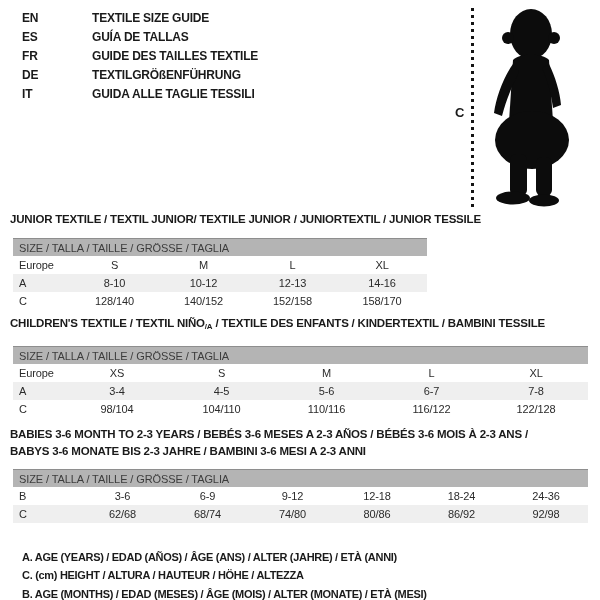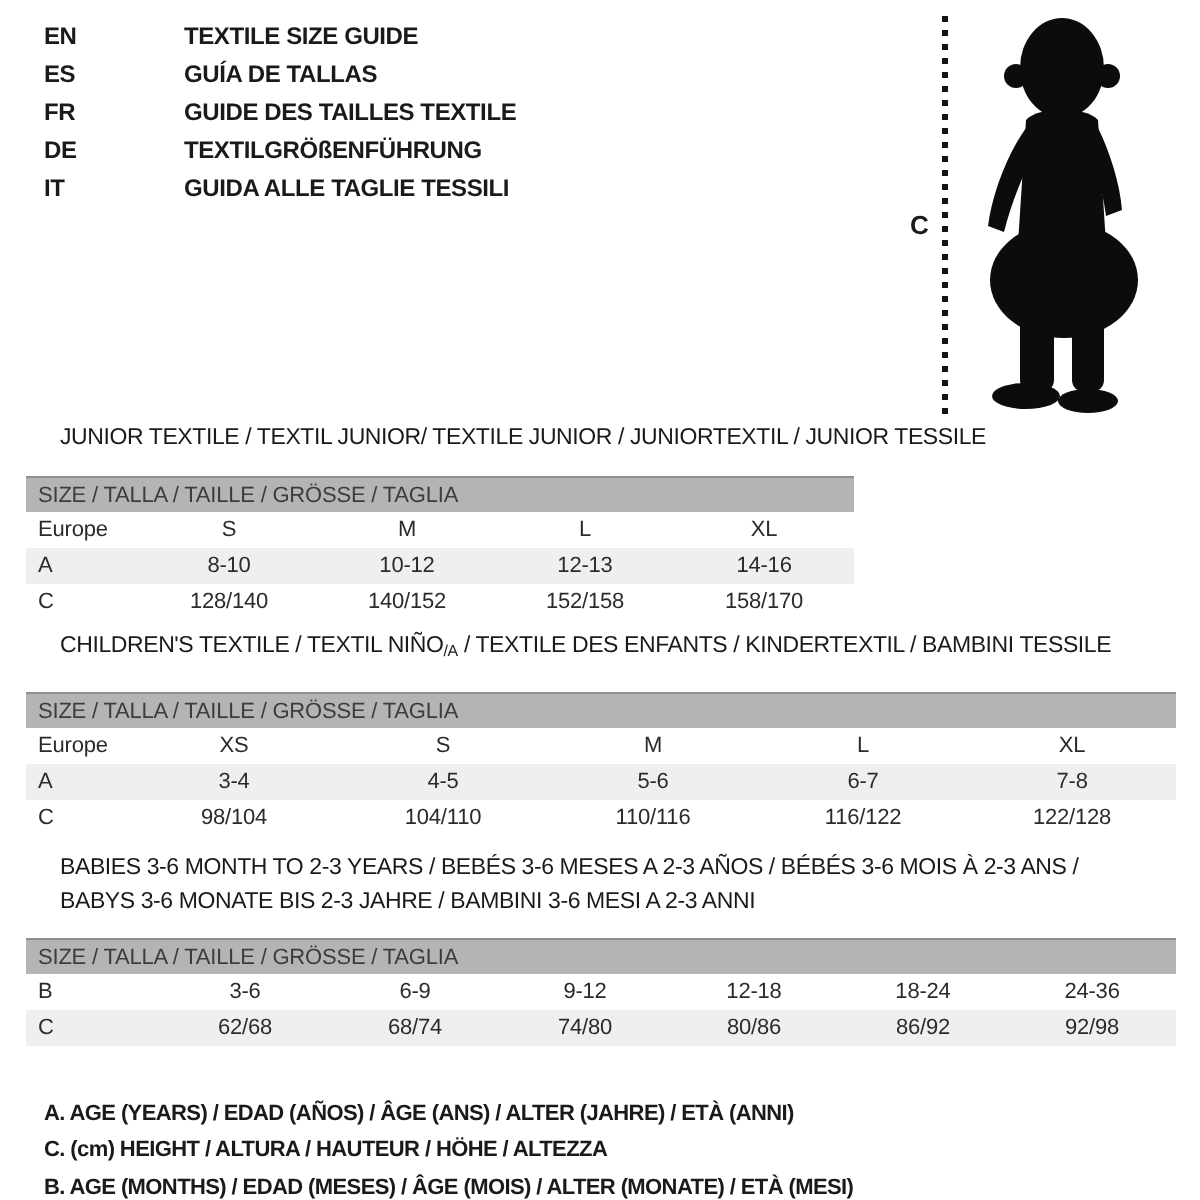--- a/index.html
+++ b/index.html
@@ -15,21 +15,21 @@
 
   
   .baby-svg{position:absolute;left:487px;top:4px;}
   .dash-line{
     position:absolute;left:471px;top:8px;width:3px;height:200px;
     background:repeating-linear-gradient(to bottom,#141414 0 3px,transparent 3px 7px);
   }
   .c-label{position:absolute;left:455px;top:105px;font-weight:bold;font-size:13px;}
 
   
-  .heading{position:absolute;left:30px;font-weight:normal;font-size:11.5px;letter-spacing:-0.2px;white-space:nowrap;}
+  .heading{position:absolute;left:10px;font-weight:bold;font-size:11.5px;letter-spacing:-0.2px;white-space:nowrap;}
   .heading .sub{font-size:8px;vertical-align:-2px;}
   .heading2{line-height:17px;}
 
   
   .size-table{
     position:absolute;left:13px;border-collapse:collapse;table-layout:fixed;
     font-size:11px;color:#2b2b2b;letter-spacing:-0.1px;
   }
   .size-table th,.size-table td{padding:0;font-weight:normal;height:18px;vertical-align:middle;}
   .size-table .bar th{

